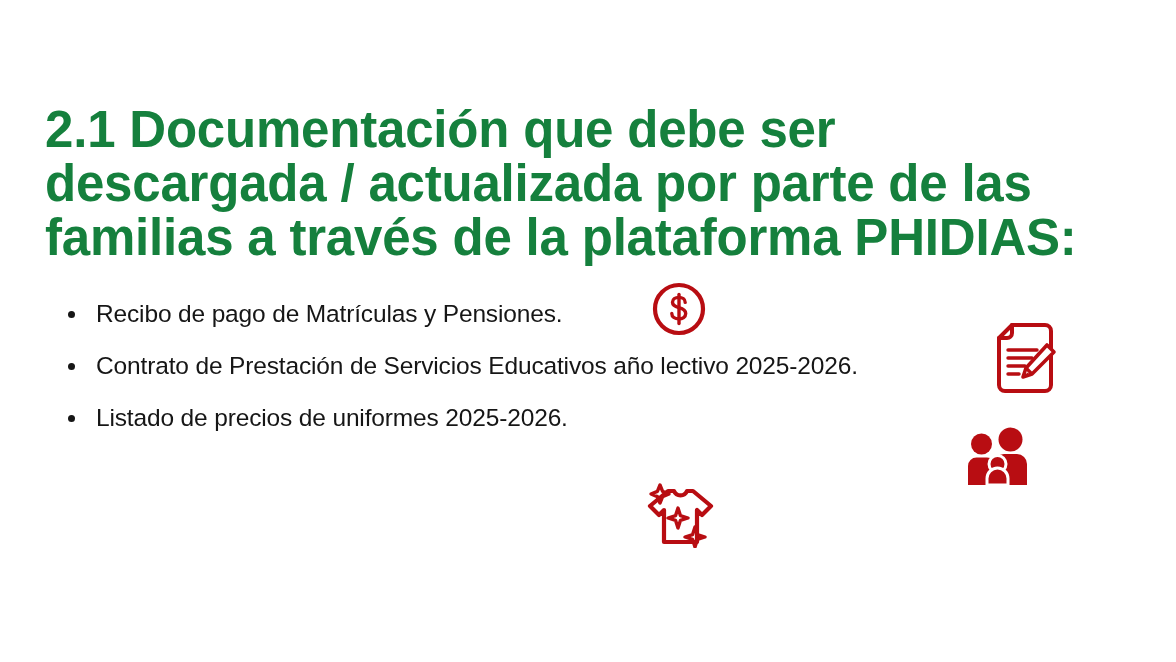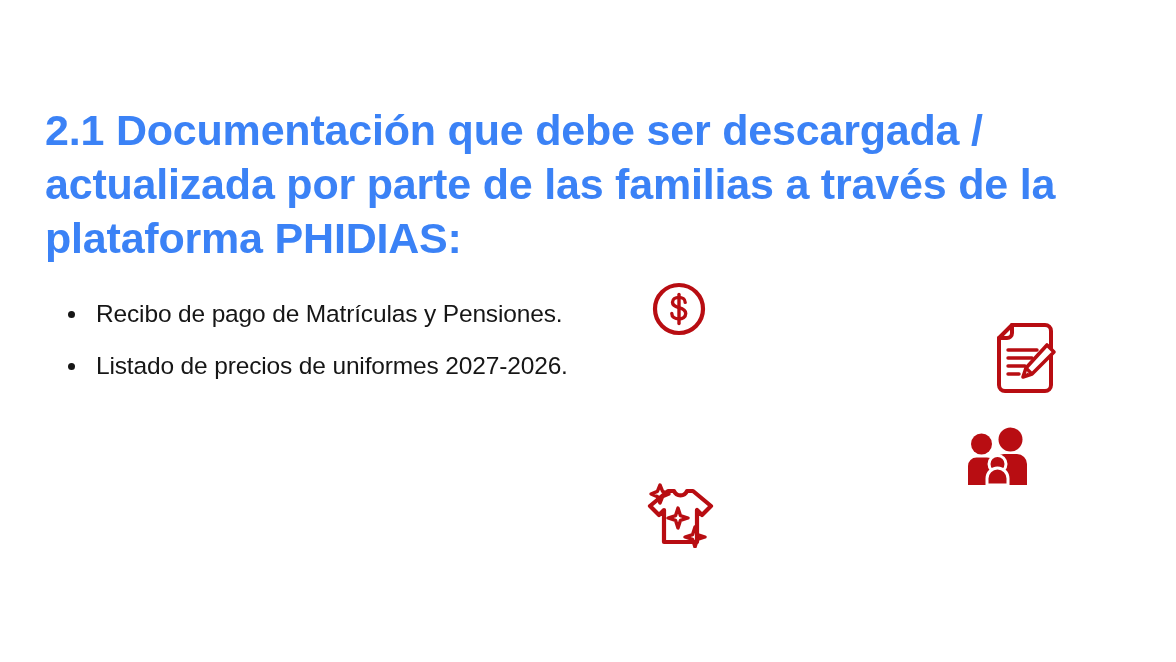--- a/index.html
+++ b/index.html
@@ -20,24 +20,24 @@
     inset: 0;
     background: #ffffff;
   }
 
   
   .heading {
     position: absolute;
     left: 45px;
     top: 103px;
     width: 1075px;
-    color: #3b82f6;
+    color: #15803d;
     font-family: "Liberation Sans", sans-serif;
     font-weight: bold;
-    font-size: 43px;
+    font-size: 51px;
     line-height: 54px;
     letter-spacing: -0.2px;
     white-space: pre-line;
   }
 
   
   .bullet-list {
     position: absolute;
     left: 62px;
     top: 288px;
@@ -88,26 +88,30 @@
 
   <div class="heading">2.1 Documentación que debe ser descargada / actualizada por parte de las familias a través de la plataforma PHIDIAS:</div>
 
   <ul class="bullet-list">
 
     <li class="bullet-row">
       <span class="bullet-dot"></span>
       <span class="bullet-text">Recibo de pago de Matrículas y Pensiones.</span>
     </li>
 
+    <li class="bullet-row">
+      <span class="bullet-dot"></span>
+      <span class="bullet-text">Contrato de Prestación de Servicios Educativos año lectivo 2025-2026.</span>
+    </li>
 
 
 
     <li class="bullet-row">
       <span class="bullet-dot"></span>
-      <span class="bullet-text">Listado de precios de uniformes 2027-2026.</span>
+      <span class="bullet-text">Listado de precios de uniformes 2025-2026.</span>
     </li>
 
   </ul>
 
   <span class="icon icon-money">
     <svg viewBox="0 0 56 56" width="56" height="56" aria-hidden="true">
       <circle cx="28" cy="28" r="24" fill="none" stroke="#B80D12" stroke-width="4.2"></circle>
       <path d="M28 13.5 V 42.5" fill="none" stroke="#B80D12" stroke-width="3.4" stroke-linecap="round"></path>
       <path d="M34.2 21.4 c0-3.2-3.0-5.0-6.4-5.0 c-3.4 0-6.3 1.7-6.3 4.9
                c0 3.2 2.9 4.4 6.4 5.4 c3.7 1.0 6.8 2.3 6.8 5.8

